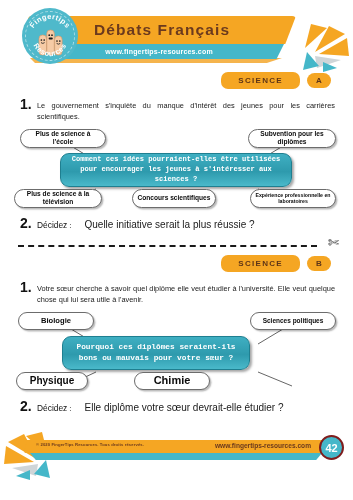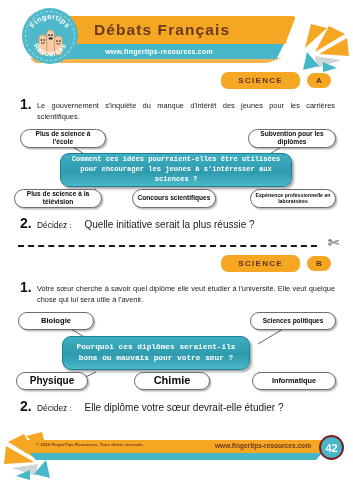--- a/index.html
+++ b/index.html
@@ -317,23 +317,20 @@
       </div>
 
       <div class="bubble" style="left:16px; top:62px; width:72px; height:18px; font-size:10px;">
         <span>Physique</span>
       </div>
 
       <div class="bubble" style="left:134px; top:62px; width:76px; height:18px; font-size:11px;">
         <span>Chimie</span>
       </div>
 
-      <div class="bubble" style="left:252px; top:62px; width:84px; height:18px; font-size:7.3px;">
-        <span>Informatique</span>
-      </div>
     </div>
 
     <div class="decide-row">
       <span class="decide-num">2.</span>
       <span class="decide-label">Décidez</span>
       <span class="decide-colon">:</span>
       <span class="decide-q">Elle diplôme votre sœur devrait-elle étudier ?</span>
     </div>
   </div>
 

